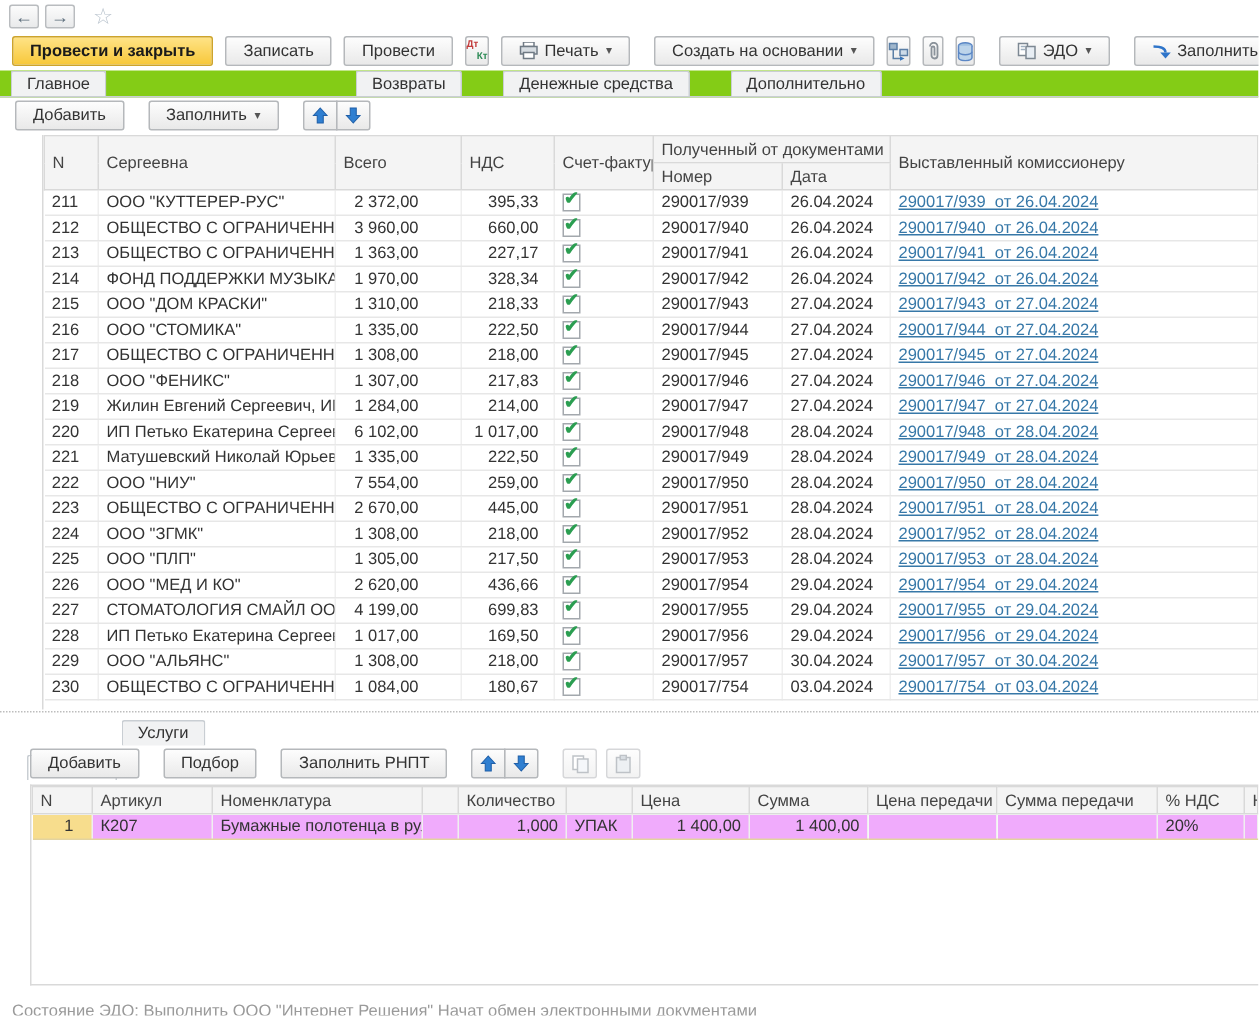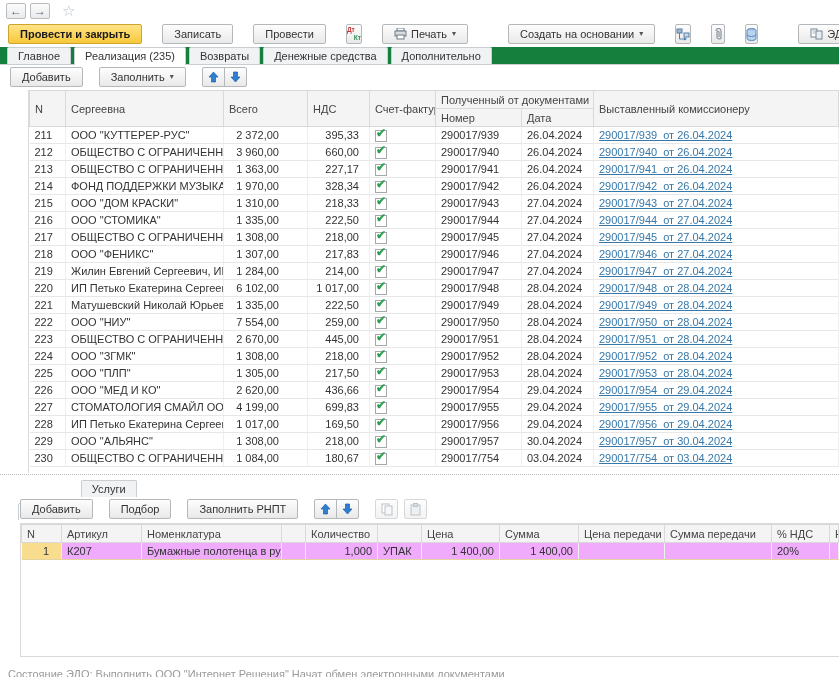--- a/index.html
+++ b/index.html
@@ -12,38 +12,38 @@
   
   .titlebar { position:absolute; top:0; left:0; right:0; height:21px; display:flex; align-items:center; padding-left:6px; gap:4px; background:#fff; }
   .navbtn {
     width:20px; height:16px; display:inline-flex; align-items:center; justify-content:center;
     background:linear-gradient(#fcfcfc,#e9eaeb); border:1px solid #b9bcbf; border-radius:2px;
     color:#5a6b7a; font-size:12px; line-height:1; cursor:pointer;
   }
   .star { color:#b9c3cd; font-size:15px; margin:0 4px 0 8px; cursor:pointer; }
   .doc-title { font-weight:bold; font-size:12.5px; color:#222; white-space:nowrap; }
   
-  .cmdbar { position:absolute; top:22px; left:0; right:0; height:24px; display:flex; align-items:center; padding-left:8px; gap:20px; }
+  .cmdbar { position:absolute; top:22px; left:0; right:0; height:24px; display:flex; align-items:center; padding-left:8px; gap:8px; }
   .btn {
     display:inline-flex; align-items:center; justify-content:center; gap:4px;
     height:20px; padding:0 11px; background:linear-gradient(#fdfdfd,#e9e9e9);
     border:1px solid #b5b8bb; border-radius:2px; font-size:11px; color:#333;
     white-space:nowrap; cursor:pointer;
   }
   .btn-primary { background:linear-gradient(#ffe386,#f7c83b); border-color:#cda42c; font-weight:bold; color:#1a1a1a; }
   .icon-btn { width:23px; padding:0; }
   .caret { font-size:8px; color:#555; line-height:1; margin-left:1px; }
   .dtkt { position:relative; width:14px; height:14px; display:inline-block; font-style:normal; }
   .dtkt i { position:absolute; font-style:normal; font-size:6.5px; font-weight:bold; line-height:1; }
   .dtkt .dt { left:0; top:0; color:#c23b3b; }
   .dtkt .kt { right:0; bottom:0; color:#2e8b57; }
   .gap { width:4px; }
   svg.ic { display:block; }
   
-  .tabstrip { position:absolute; top:47px; left:0; right:0; height:18px; display:flex; align-items:flex-end; padding-left:7px; border-bottom:1px solid #c9ced3; background:#15803d; }
+  .tabstrip { position:absolute; top:47px; left:0; right:0; height:18px; display:flex; align-items:flex-start; padding-left:7px; border-bottom:1px solid #c9ced3; background:#84cc16;gap:24px; }
   .tab {
     height:17px; display:inline-flex; align-items:center; padding:0 10px;
     border:1px solid #c9ced3; border-bottom:none; margin-right:3px;
     background:#f1f2f3; color:#333; cursor:pointer; position:relative; border-radius:2px 2px 0 0;
   }
   .tab-active { background:#fff; font-weight:normal;margin-top:47px; }
   .tab-active::after { content:""; position:absolute; left:0; right:0; bottom:-1px; height:1px; background:#fff; }
   
   .subbar { position:absolute; display:flex; align-items:center; gap:6px; }
   .subbar-main { top:67px; left:10px; }

